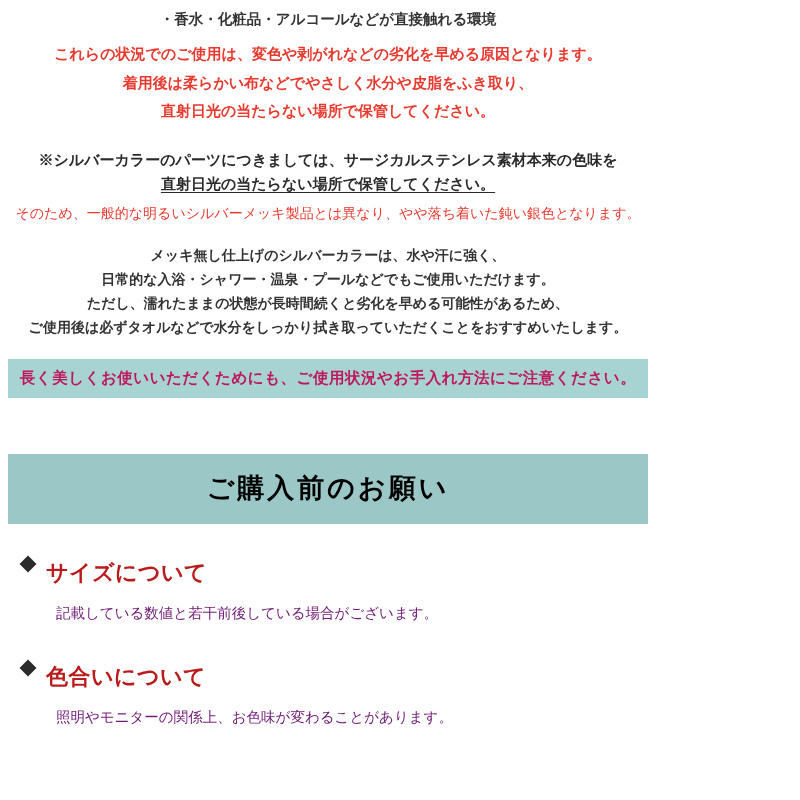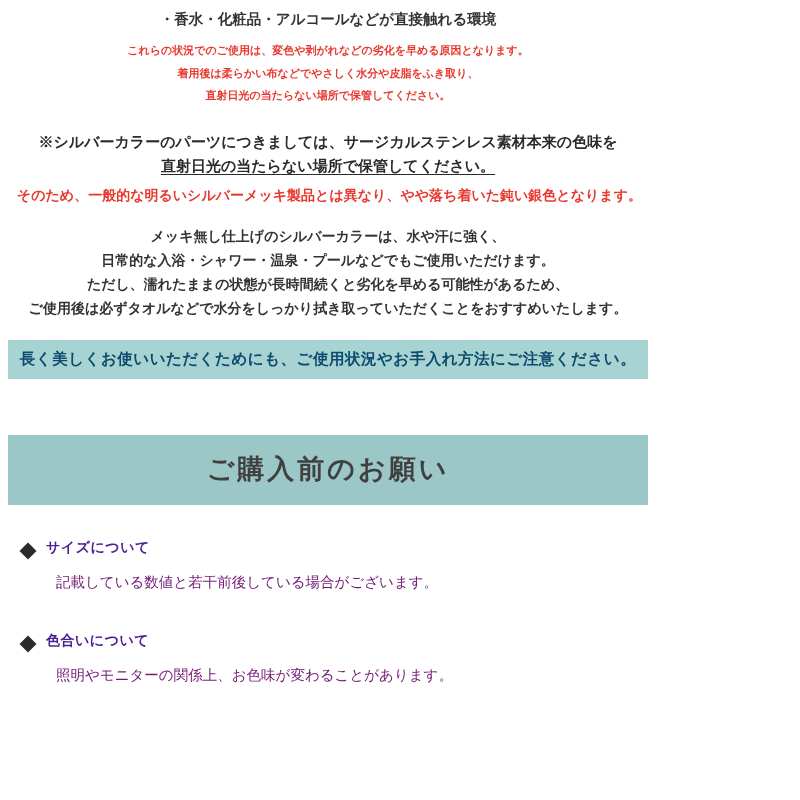--- a/index.html
+++ b/index.html
@@ -27,21 +27,21 @@
     line-height: 1.55;
   }
 
   .t-dark {
     color: #333333;
     font-size: 14.5px;
     font-weight: 600;
   }
   .t-red {
     color: #e8392f;
-    font-size: 11px;
+    font-size: 15px;
     font-weight: 700;
   }
 
   
   .sec-top {
     padding-top: 8px;
   }
   .sec-top .line1 {
     margin-bottom: 12px;
   }
@@ -61,76 +61,76 @@
     text-align: center;
     line-height: 1.6;
   }
   .sec-silver .lead .u {
     text-decoration: underline;
     text-underline-offset: 3px;
   }
   .sec-silver .sub-red {
     color: #e8392f;
     font-size: 14px;
-    font-weight: 700;
-    text-align: right;
+    font-weight: 400;
+    text-align: center;
     margin-top: 6px;
     line-height: 1.6;
   }
   .sec-silver .body {
     margin-top: 18px;
     text-align: center;
     font-size: 14px;
     font-weight: 600;
     color: #333333;
     line-height: 1.72;
   }
   .sec-silver .body p {
     margin: 0;
   }
 
   
   .teal-bar {
     margin: 20px 8px 0 8px;
     background: #a8d3d3;
-    color: #0c4a6e;
+    color: #be185d;
     font-size: 15.5px;
     font-weight: 700;
     text-align: center;
     padding: 9px 6px;
     letter-spacing: 0.5px;
   }
 
   
   .banner {
     margin: 56px 8px 0 8px;
     background: #9cc7c7;
-    color: #404040;
+    color: #000000;
     text-align: center;
     font-size: 27px;
     font-weight: 700;
     letter-spacing: 3px;
     padding: 16px 0 18px 0;
   }
 
   
   .bullets {
     margin-top: 34px;
     padding-left: 22px;
   }
   .bullet-group {
     margin-bottom: 36px;
   }
   .bullet-title {
-    font-size: 14px;
-    font-weight: 700;
-    color: #4c1d95;
+    font-size: 22px;
+    font-weight: 700;
+    color: #b91c1c;
     letter-spacing: 0.5px;
     display: flex;
-    align-items: flex-end;
+    align-items: flex-start;
   }
   .diamond {
     display: inline-block;
     width: 12px;
     height: 12px;
     background: #2b2b2b;
     transform: rotate(45deg);
     margin-right: 12px;
     flex: 0 0 auto;
   }

